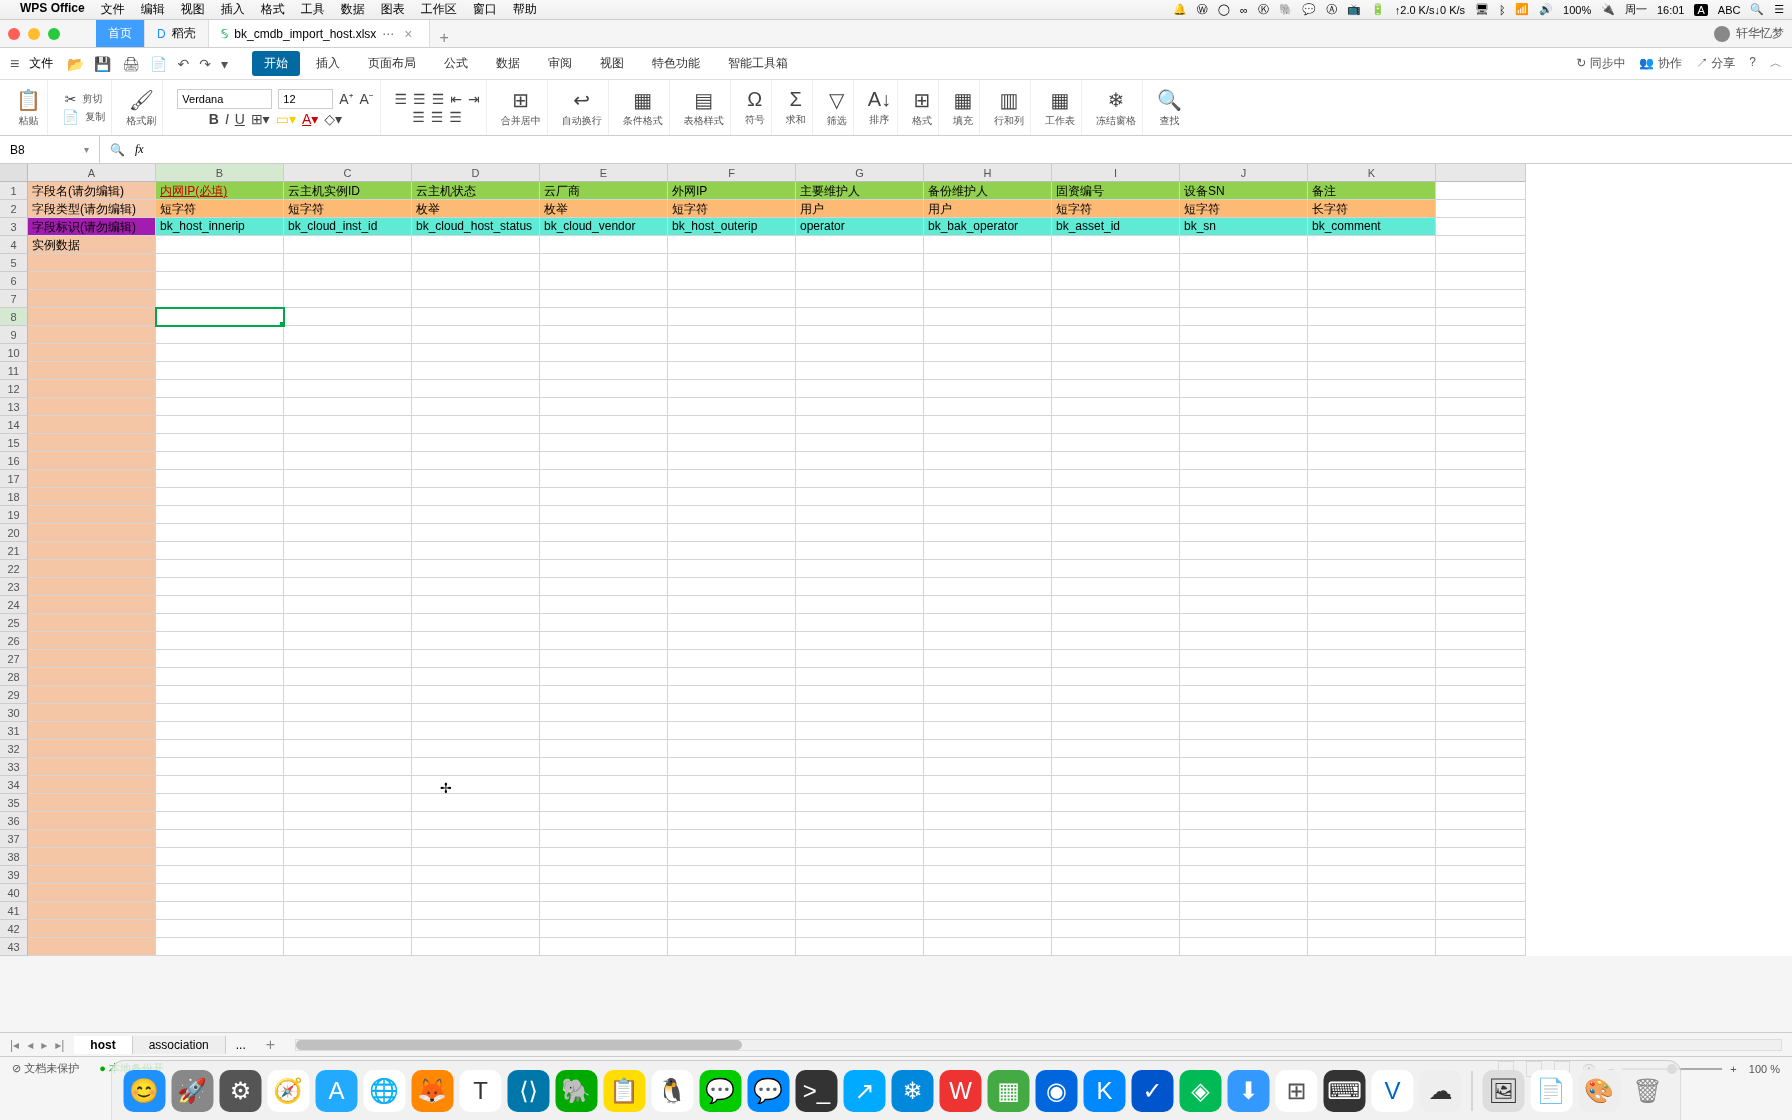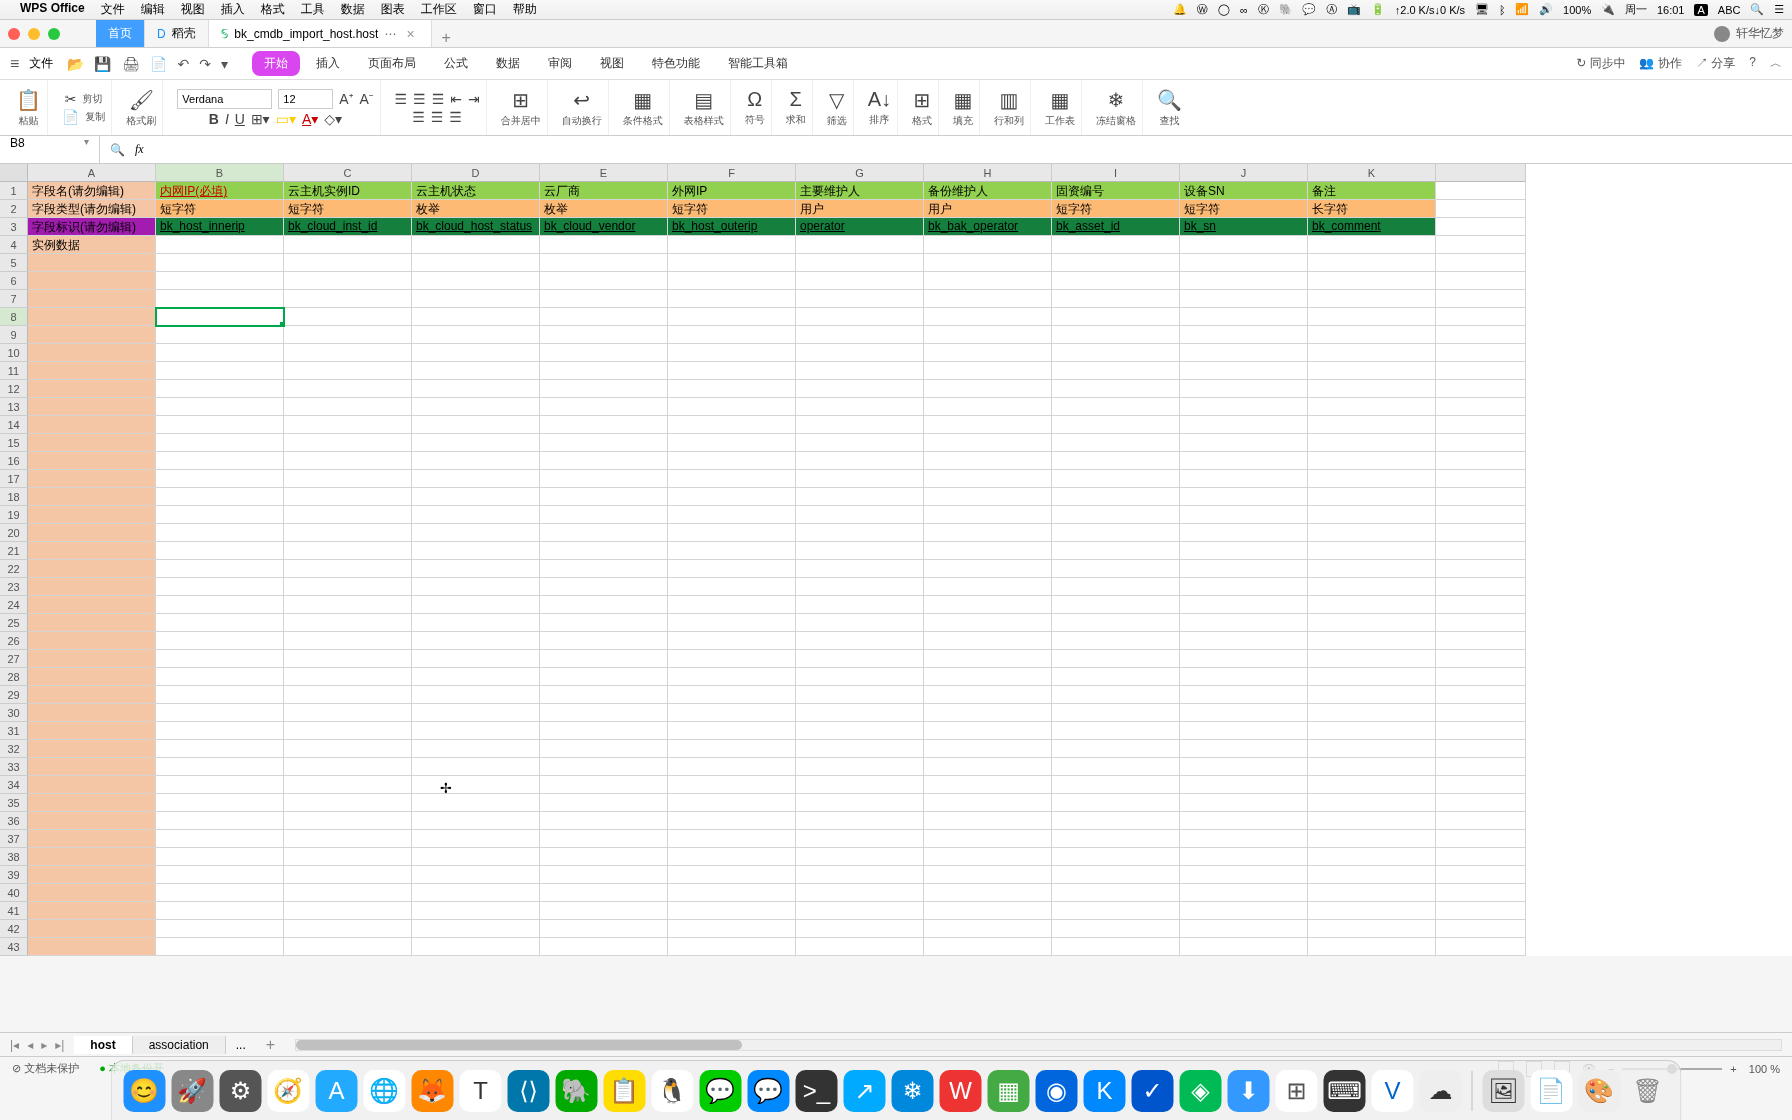--- a/index.html
+++ b/index.html
@@ -28,55 +28,55 @@
     .tab-add { color: #888; font-size: 16px; padding: 0 10px; cursor: pointer; }
     .user-area { margin-left: auto; font-size: 12px; color: #555; display: flex; align-items: center; gap: 6px; }
     .avatar { width: 16px; height: 16px; border-radius: 50%; background: #888; }
     
     
     .ribbon-tabs { height: 32px; background: #fff; border-bottom: 1px solid #ddd; display: flex; align-items: center; font-size: 12px; padding: 0 10px; gap: 4px; }
     .hamburger { font-size: 16px; cursor: pointer; color: #555; margin-right: 6px; }
     .file-label { margin-right: 10px; }
     .quick-icons { display: flex; gap: 10px; color: #555; font-size: 14px; align-items: center; margin-right: 20px; }
     .ribbon-tab { padding: 4px 12px; cursor: pointer; color: #333; }
-    .ribbon-tab.active { background: #d946ef; color: #fff; border-radius: 8px; }
+    .ribbon-tab.active { background: #0369a1; color: #fff; border-radius: 3px; }
     .ribbon-right { margin-left: auto; display: flex; align-items: flex-start; gap: 14px; color: #555; font-size: 12px; }
     
     
     .ribbon { height: 56px; background: #fff; border-bottom: 1px solid #ccc; display: flex; align-items: center; padding: 0 10px; gap: 8px; }
     .ribbon-group { display: flex; flex-direction: column; gap: 2px; align-items: center; justify-content: center; padding: 0 6px; border-right: 1px solid #eee; height: 100%; }
     .ribbon-group.noborder { border-right: none; }
     .rg-row { display: flex; gap: 6px; align-items: center; }
     .rg-icon { font-size: 14px; color: #444; cursor: pointer; }
     .rg-bigicon { font-size: 20px; color: #444; cursor: pointer; display: flex; flex-direction: column; align-items: center; gap: 2px; }
     .rg-label { font-size: 10px; color: #555; white-space: nowrap; }
     .font-select { width: 95px; height: 20px; font-size: 11px; border: 1px solid #ccc; background: #fff; padding: 0 4px; }
     .size-select { width: 55px; height: 20px; font-size: 11px; border: 1px solid #ccc; background: #fff; padding: 0 4px; }
     .num-format-select { width: 100px; height: 20px; font-size: 11px; border: 1px solid #ccc; background: #fff; padding: 0 4px; }
     
     
     .formula-bar { height: 28px; background: #fff; border-bottom: 1px solid #ccc; display: flex; align-items: center; }
-    .cell-ref { width: 100px; border-right: 1px solid #ccc; height: 100%; display: flex; align-items: flex-start; padding: 0 10px; font-size: 12px; justify-content: space-between; }
+    .cell-ref { width: 100px; border-right: 1px solid #ccc; height: 100%; display: flex; align-items: center; padding: 0 10px; font-size: 12px; justify-content: space-between; }
     .cell-ref-dd { color: #888; font-size: 10px; cursor: pointer; }
     .fx-area { display: flex; align-items: center; gap: 10px; padding: 0 10px; flex: 1; font-size: 12px; }
     .fx-search { color: #888; cursor: pointer; }
     .fx-label { font-style: italic; font-family: serif; cursor: pointer; }
     
     
     .sheet { position: relative; background: #fff; overflow: hidden; }
     .grid { display: grid; grid-template-columns: 28px 128px 128px 128px 128px 128px 128px 128px 128px 128px 128px 128px 90px; font-size: 12px; }
     .cell { border-right: 1px solid #d4d4d4; border-bottom: 1px solid #d4d4d4; padding: 1px 4px; height: 18px; overflow: hidden; white-space: nowrap; background: #fff; }
     .colhdr { background: #e8e8e8; text-align: center; color: #555; font-size: 11px; border-right: 1px solid #ccc; border-bottom: 1px solid #bbb; height: 18px; line-height: 18px; cursor: pointer; }
     .rowhdr { background: #e8e8e8; text-align: center; color: #555; font-size: 11px; border-right: 1px solid #bbb; border-bottom: 1px solid #ccc; height: 18px; line-height: 18px; cursor: pointer; }
     .corner { background: #e0e0e0; border-right: 1px solid #bbb; border-bottom: 1px solid #bbb; height: 18px; cursor: pointer; }
     .r1 { background: #f5c6a5; }
     .r1b { background: #92d050; color: #c00; text-decoration: underline; }
     .r1c { background: #92d050; }
     .r2 { background: #fdba74; }
-    .r3 { background: #15803d; text-decoration: underline; }
+    .r3 { background: #5eead4; }
     .active-cell { outline: 2px solid #00a84b; outline-offset: -1px; position: relative; }
     .active-cell::after { content: ''; position: absolute; right: -3px; bottom: -3px; width: 6px; height: 6px; background: #00a84b; }
     .rowhdr.active-row { background: #d5e8d0; }
     .colhdr.active-col { background: #d5e8d0; }
     
     .cursor-cross { position: absolute; left: 440px; top: 616px; font-size: 14px; color: #000; pointer-events: none; }
     
     
     .sheet-tabs { position: absolute; bottom: 64px; left: 0; right: 0; height: 24px; background: #f5f5f5; border-top: 1px solid #ccc; display: flex; align-items: center; font-size: 12px; }
     .st-nav { display: flex; gap: 8px; padding: 0 10px; color: #888; }
@@ -158,21 +158,21 @@
   <div class="title-tabs">
     <div class="title-tab home">
         <span>首页</span>
       </div>
     <div class="title-tab">
         <span style="color:#1890ff">D</span>
         <span>稻壳</span>
       </div>
     <div class="title-tab active">
       <span style="color:#00a84b">𝕊</span>
-      <span>bk_cmdb_import_host.host</span>
+      <span>bk_cmdb_import_host.xlsx</span>
       <span class="ellip">⋯</span>
       <span class="tab-close">×</span>
     </div>
     <span class="tab-add">+</span>
   </div>
   <div class="user-area">
     <span class="avatar"></span>
     <span>轩华忆梦</span>
   </div>
 </div>

